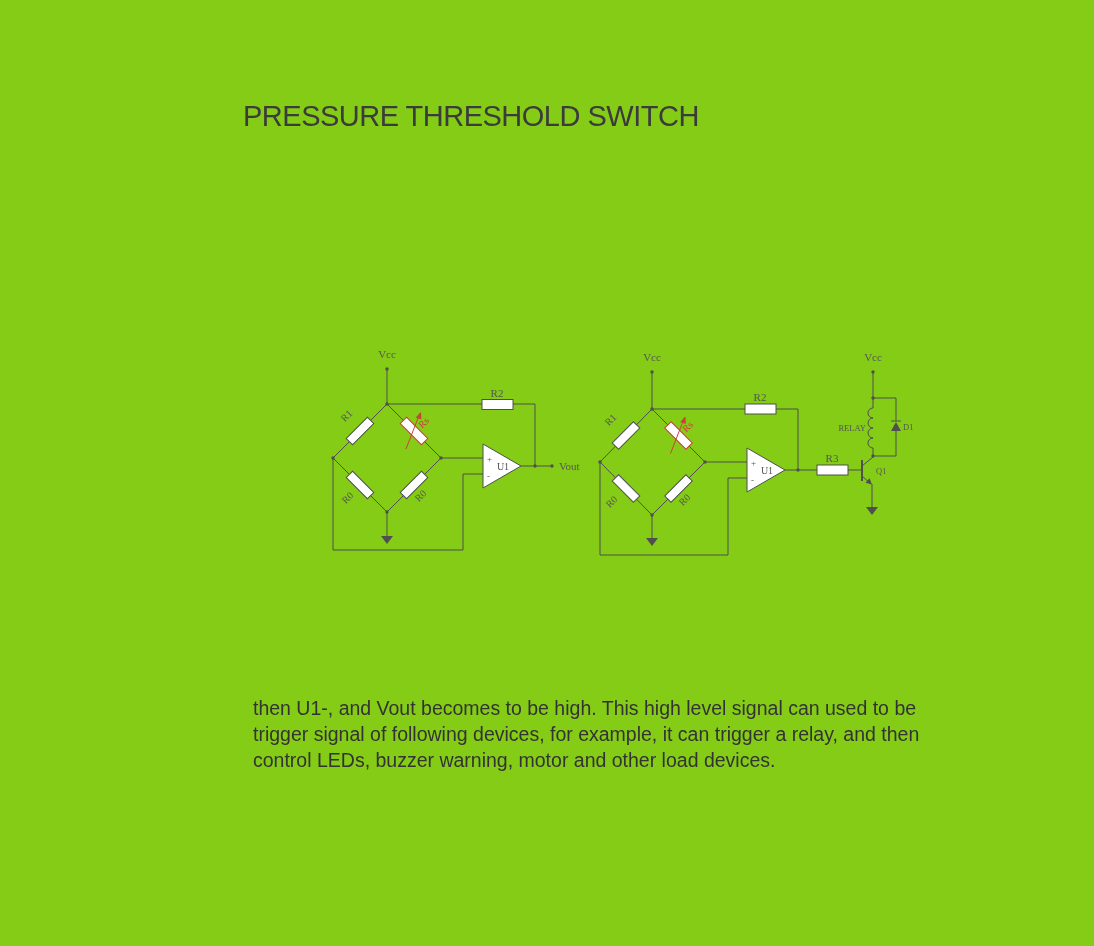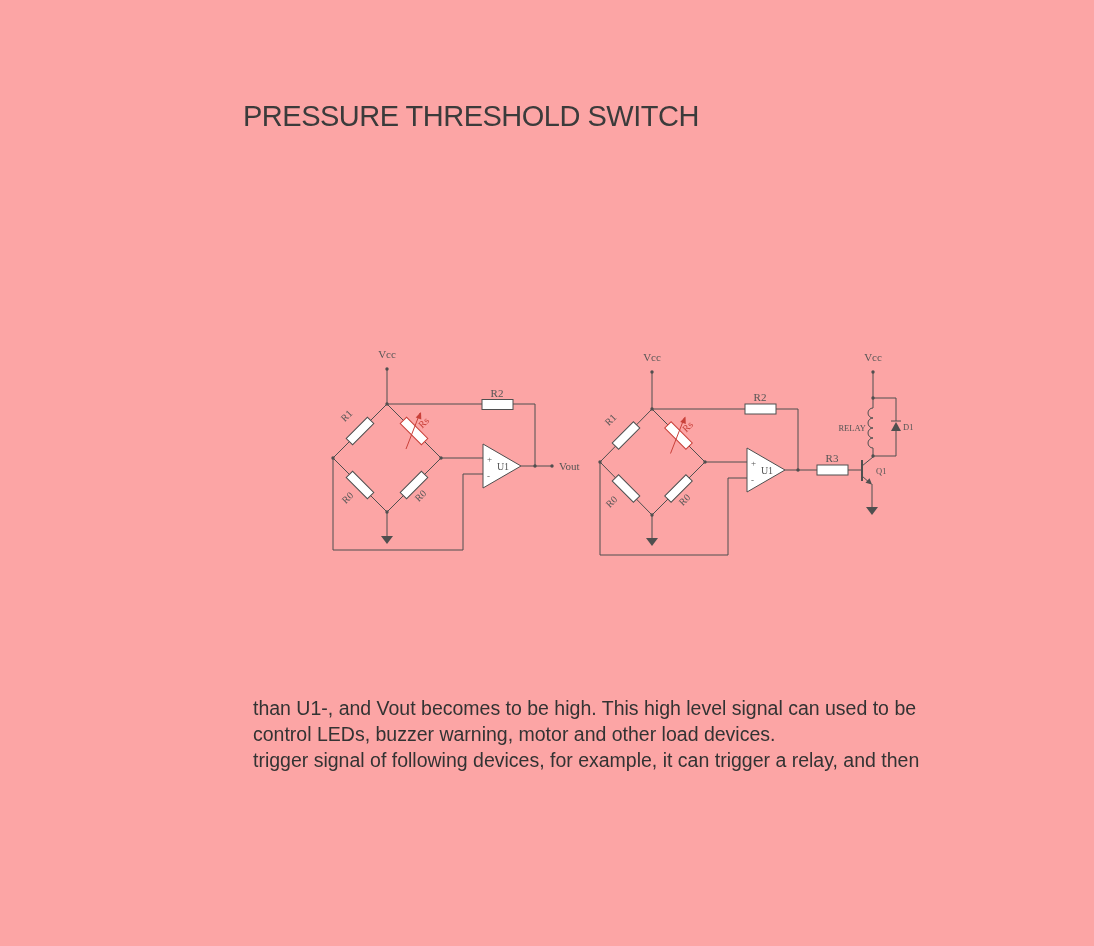--- a/index.html
+++ b/index.html
@@ -1,20 +1,20 @@
 <!DOCTYPE html>
 <html style="--wire: #4f4f4f; --sensor: #c9413a; --heading: #3b3b3b; --body: #333333; --label: #555555;"><head>
 <meta charset="utf-8">
 <style>
   :root{
     --wire:#4f4f4f; --sensor:#c9413a; --heading:#3b3b3b; --body:#333333; --label:#555555;
   }
   *{margin:0;padding:0;box-sizing:border-box;}
   html,body{background:#ffffff;}
-  .slide{position:relative;width:1094px;height:946px;background:#fca5a5;overflow:hidden;
+  .slide{position:relative;width:1094px;height:946px;background:#84cc16;overflow:hidden;
          font-family:"Liberation Sans", sans-serif;}
   .title{position:absolute;left:243px;top:100px;font-size:29px;font-weight:400;
          letter-spacing:-0.5px;color:var(--heading);}
   .subtitle{position:absolute;left:243px;top:153px;font-size:18px;font-weight:400;
          color:var(--heading);}
   .desc{position:absolute;left:253px;top:695px;width:800px;font-size:19.5px;
          line-height:26px;color:var(--body);}
   .diagram{position:absolute;left:320px;top:340px;width:620px;height:230px;}
 
   .wire line, .wire path{stroke:var(--wire);stroke-width:1;fill:none;}
@@ -164,18 +164,18 @@
       <text class="u1label" x="767" y="474" text-anchor="middle">U1</text>
       <text class="clabel" x="832" y="462" text-anchor="middle">R3</text>
       <text class="clabel" x="873" y="361" text-anchor="middle">Vcc</text>
       <text class="slabel" x="866" y="431" text-anchor="end">RELAY</text>
       <text class="slabel" x="903" y="430">D1</text>
       <text class="slabel" x="876" y="474">Q1</text>
     </g>
   </svg>
 
   <div class="desc">
-    <div>than U1-, and Vout becomes to be high. This high level signal can used to be</div>
+    <div>then U1-, and Vout becomes to be high. This high level signal can used to be</div>
+    <div>trigger signal of following devices, for example, it can trigger a relay, and then</div>
     <div>control LEDs, buzzer warning, motor and other load devices.</div>
-    <div>trigger signal of following devices, for example, it can trigger a relay, and then</div>
   </div>
 
 </div>
 
 </body></html>

